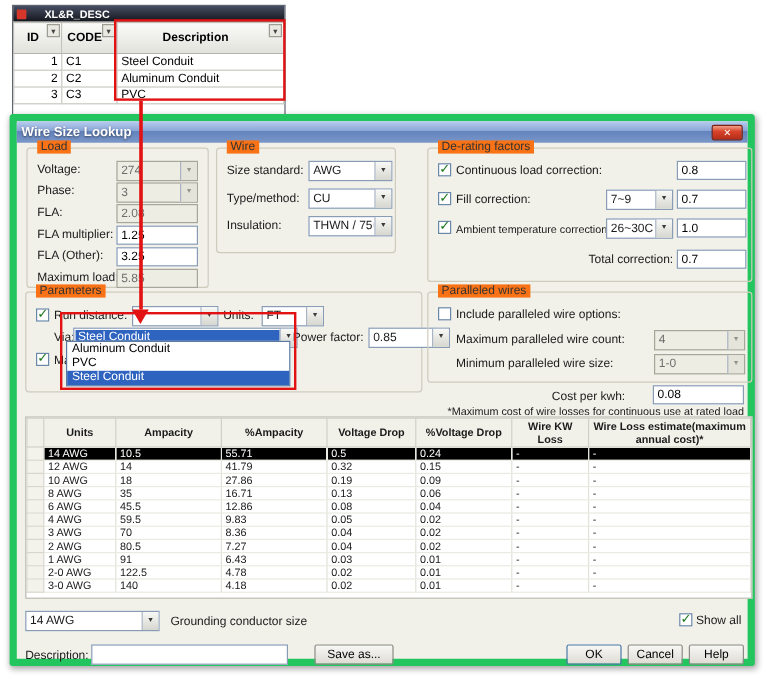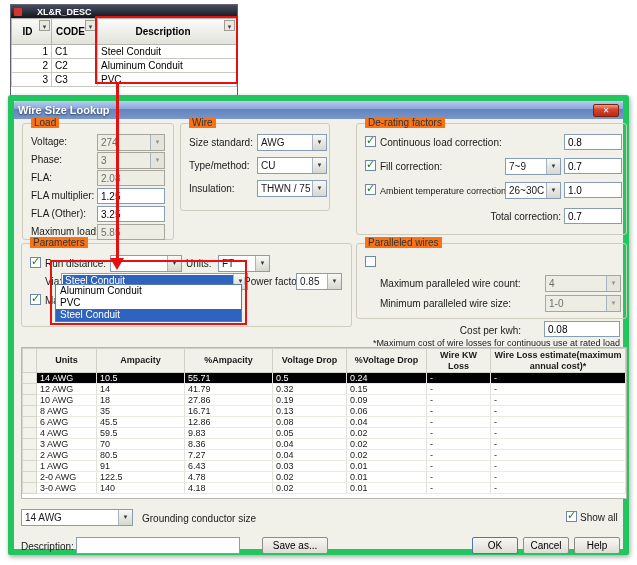--- a/index.html
+++ b/index.html
@@ -192,31 +192,32 @@
         <div class="combo" style="left:196px;top:11px;width:52px">
             <span class="cv">FT</span>
             <span class="ca">▼</span>
           </div>
         <span class="lbl" style="left:23px;top:32px">Via:</span>
         <div class="combo" style="left:39px;top:29px;width:187px">
             <span class="cv hl">Steel Conduit</span>
             <span class="ca">▼</span>
           </div>
         <span class="lbl" style="left:222px;top:32px">Power factor:</span>
-        <div class="combo" style="left:274px;top:29px;width:46px">
+        <div class="combo" style="left:285px;top:29px;width:68px">
             <span class="cv">0.85</span>
             <span class="ca">▼</span>
           </div>
         <span class="cb checked" style="left:8px;top:50px"></span>
         <span class="lbl" style="left:23px;top:51px">Maximum %</span>
       </div>
 
       <div class="gb" style="left:342px;top:124px;width:271px;height:76px">
         <span class="leg">Paralleled wires</span>
         <span class="cb" style="left:8px;top:12px"></span>
+        <span class="lbl" style="left:23px;top:13px">Include paralleled wire options:</span>
         <span class="lbl" style="left:23px;top:34px">Maximum paralleled wire count:</span>
         <div class="combo dis" style="left:188px;top:31px;width:76px">
             <span class="cv">4</span>
             <span class="ca">▼</span>
           </div>
         <span class="lbl" style="left:23px;top:54px">Minimum paralleled wire size:</span>
         <div class="combo dis" style="left:188px;top:51px;width:76px">
             <span class="cv">1-0</span>
             <span class="ca">▼</span>
           </div>

